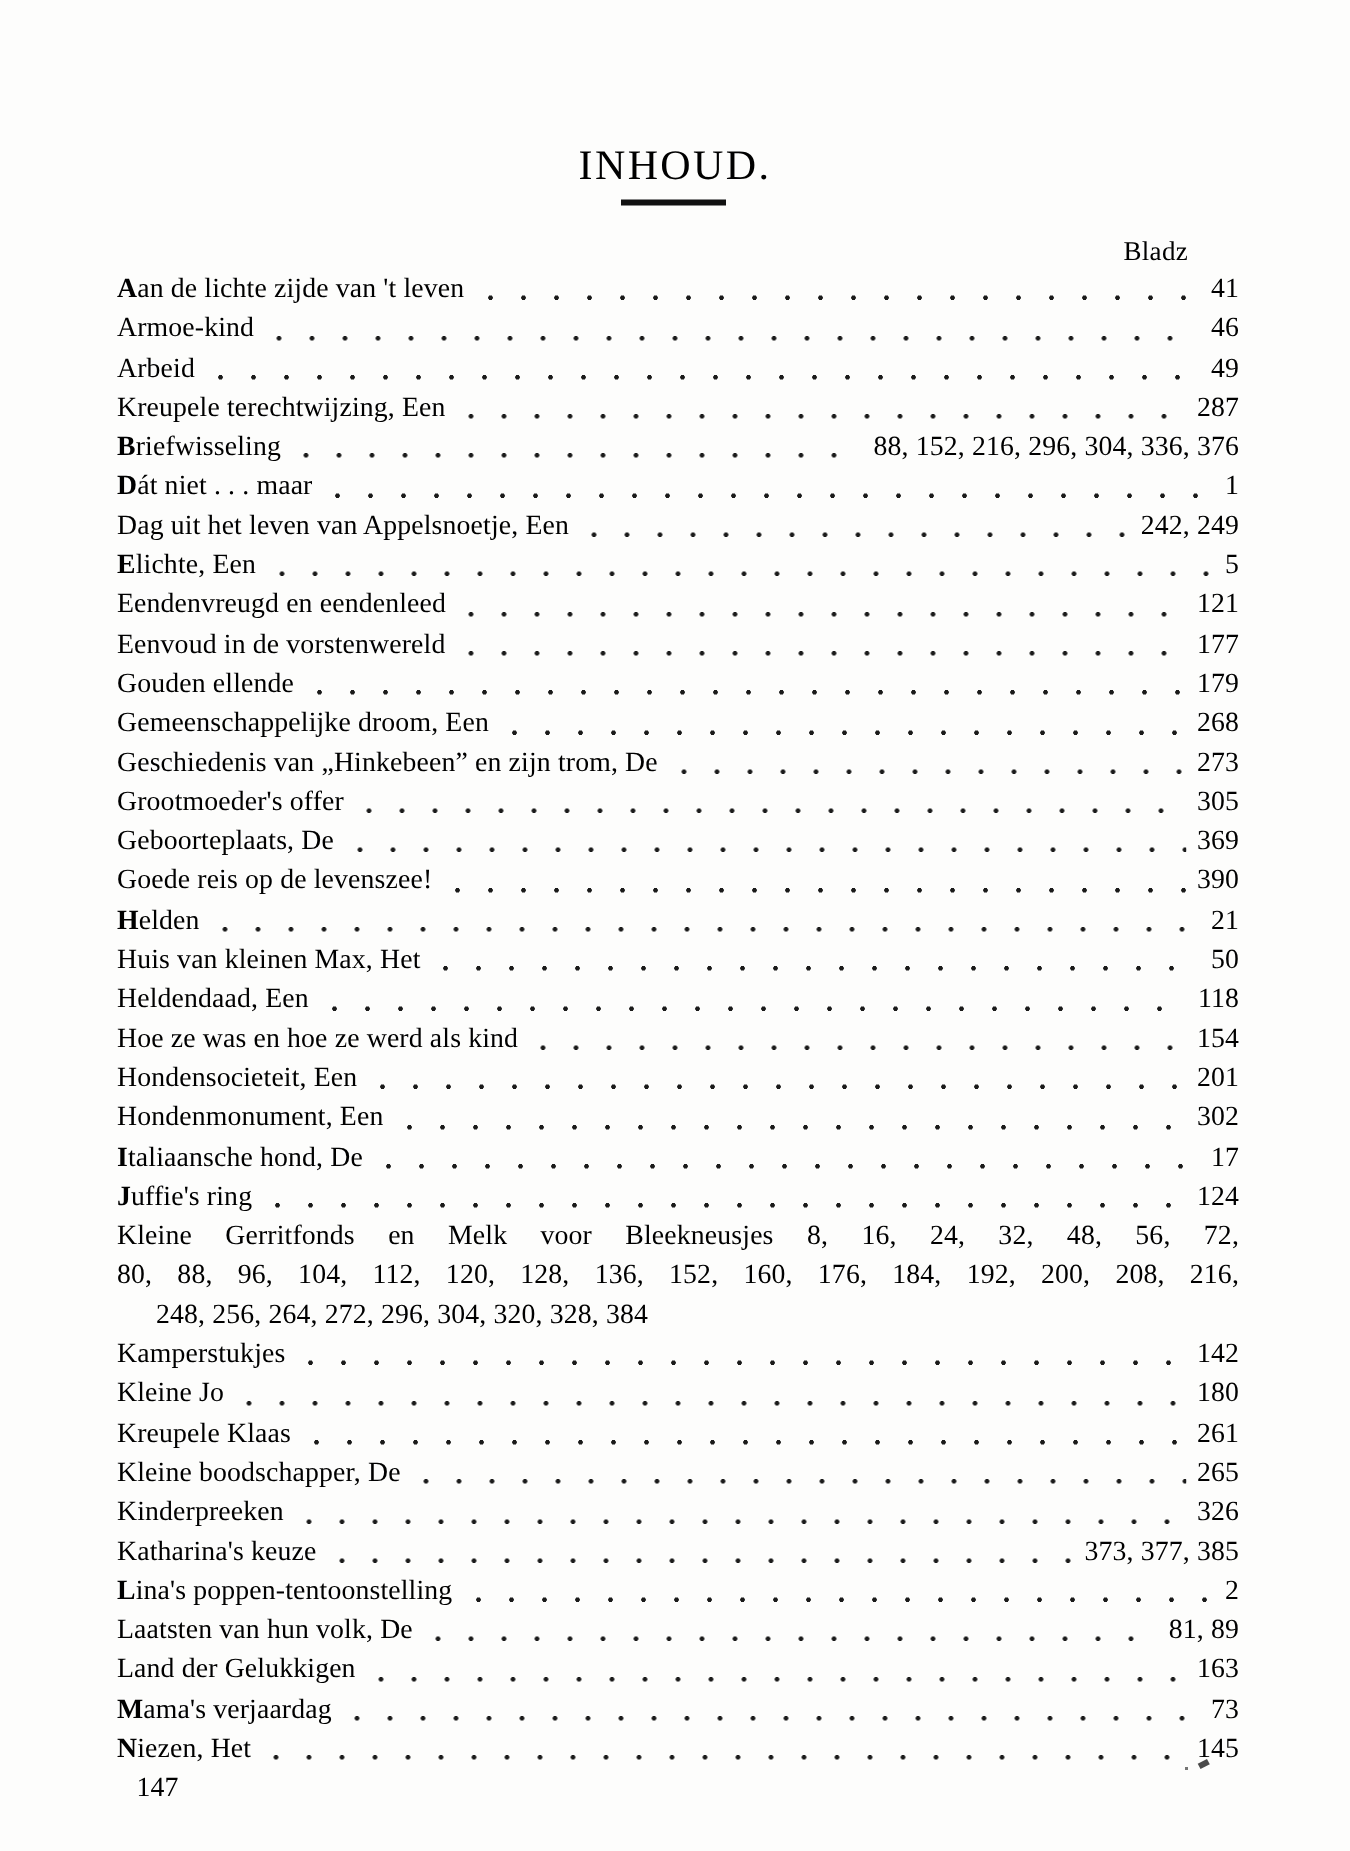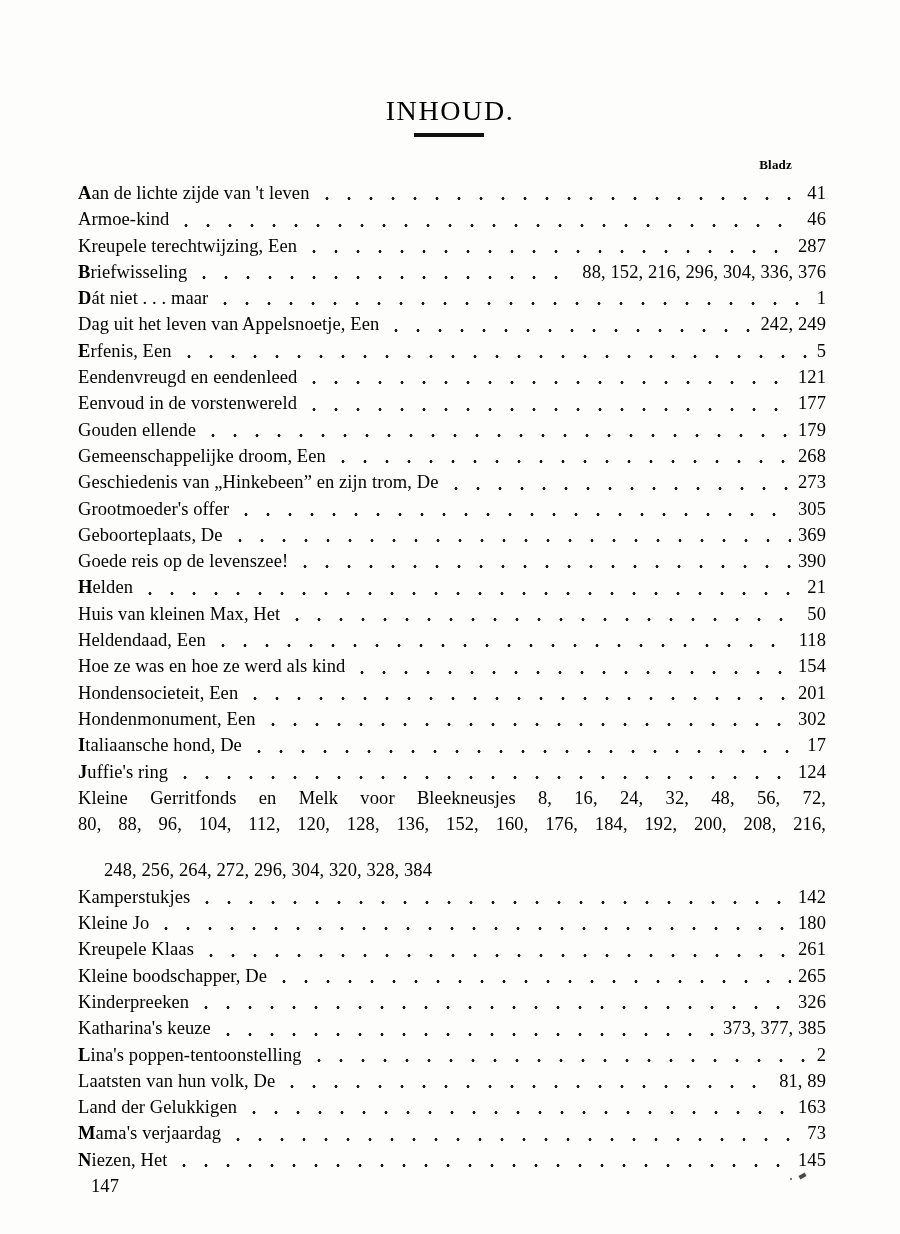--- a/index.html
+++ b/index.html
@@ -52,22 +52,22 @@
     width: 70px;
     height: 4px;
     background: #111111;
   }
 
   
   .col-header {
     position: absolute;
     right: 72px;
     top: 157px;
-    font-size: 13px;
-    font-weight: bold;
+    font-size: 18px;
+    font-weight: normal;
     letter-spacing: 0.2px;
     font-family: "Liberation Serif", "DejaVu Serif", serif;
   }
 
   
   .toc {
     position: absolute;
     left: 78px;
     top: 180px;
     width: 748px;
@@ -133,21 +133,20 @@
   .toc-entry.wide .wide-line.l1 {
     text-align: justify;
     text-align-last: justify;
   }
   .toc-entry.wide .wide-line.l2 {
     text-align: justify;
     text-align-last: justify;
   }
   .toc-entry.wide .wide-line.l3 {
     padding-left: 26px;
-    margin-top: 20px;
   }
 
   
   .ink-speck {
     position: absolute;
     right: 58px;
     bottom: 56px;
     width: 7px;
     height: 4px;
     background: #2a2a2a;
@@ -183,41 +182,46 @@
           <span class="entry-title"><span class="initial">A</span><span>an de lichte zijde van 't leven</span></span>
           <span class="leader"></span>
           <span class="entry-page">41</span>
         </div>
         <div class="toc-entry">
           <span class="entry-title"><span>Armoe-kind</span></span>
           <span class="leader"></span>
           <span class="entry-page">46</span>
         </div>
         <div class="toc-entry">
+          <span class="entry-title"><span>Arbeid</span></span>
+          <span class="leader"></span>
+          <span class="entry-page">49</span>
+        </div>
+        <div class="toc-entry">
           <span class="entry-title"><span>Kreupele terechtwijzing, Een</span></span>
           <span class="leader"></span>
           <span class="entry-page">287</span>
         </div>
         <div class="toc-entry">
           <span class="entry-title"><span class="initial">B</span><span>riefwisseling</span></span>
           <span class="leader"></span>
           <span class="entry-page">88, 152, 216, 296, 304, 336, 376</span>
         </div>
         <div class="toc-entry">
           <span class="entry-title"><span class="initial">D</span><span>át niet . . . maar</span></span>
           <span class="leader"></span>
           <span class="entry-page">1</span>
         </div>
         <div class="toc-entry">
           <span class="entry-title"><span>Dag uit het leven van Appelsnoetje, Een</span></span>
           <span class="leader"></span>
           <span class="entry-page">242, 249</span>
         </div>
         <div class="toc-entry">
-          <span class="entry-title"><span class="initial">E</span><span>rfenis, Een</span></span>
+          <span class="entry-title"><span class="initial">E</span><span>lichte, Een</span></span>
           <span class="leader"></span>
           <span class="entry-page">5</span>
         </div>
         <div class="toc-entry">
           <span class="entry-title"><span>Eendenvreugd en eendenleed</span></span>
           <span class="leader"></span>
           <span class="entry-page">121</span>
         </div>
         <div class="toc-entry">
           <span class="entry-title"><span>Eenvoud in de vorstenwereld</span></span>

